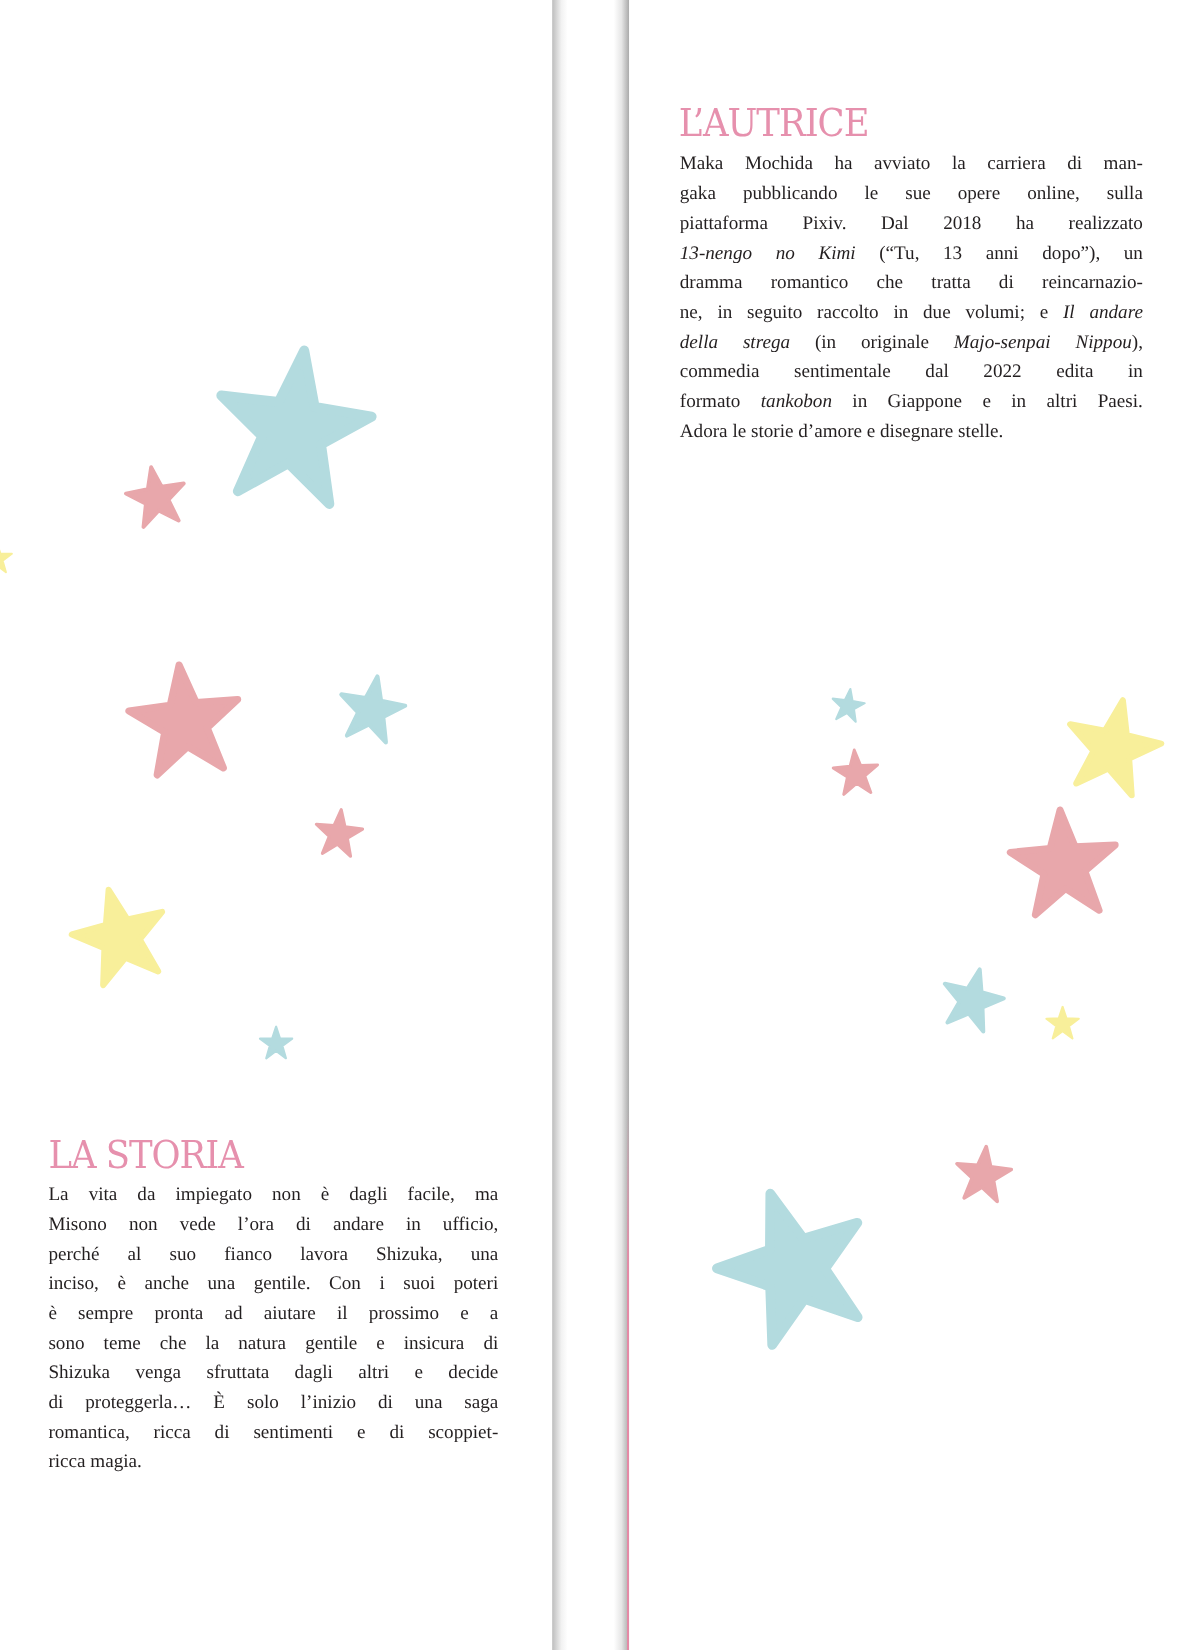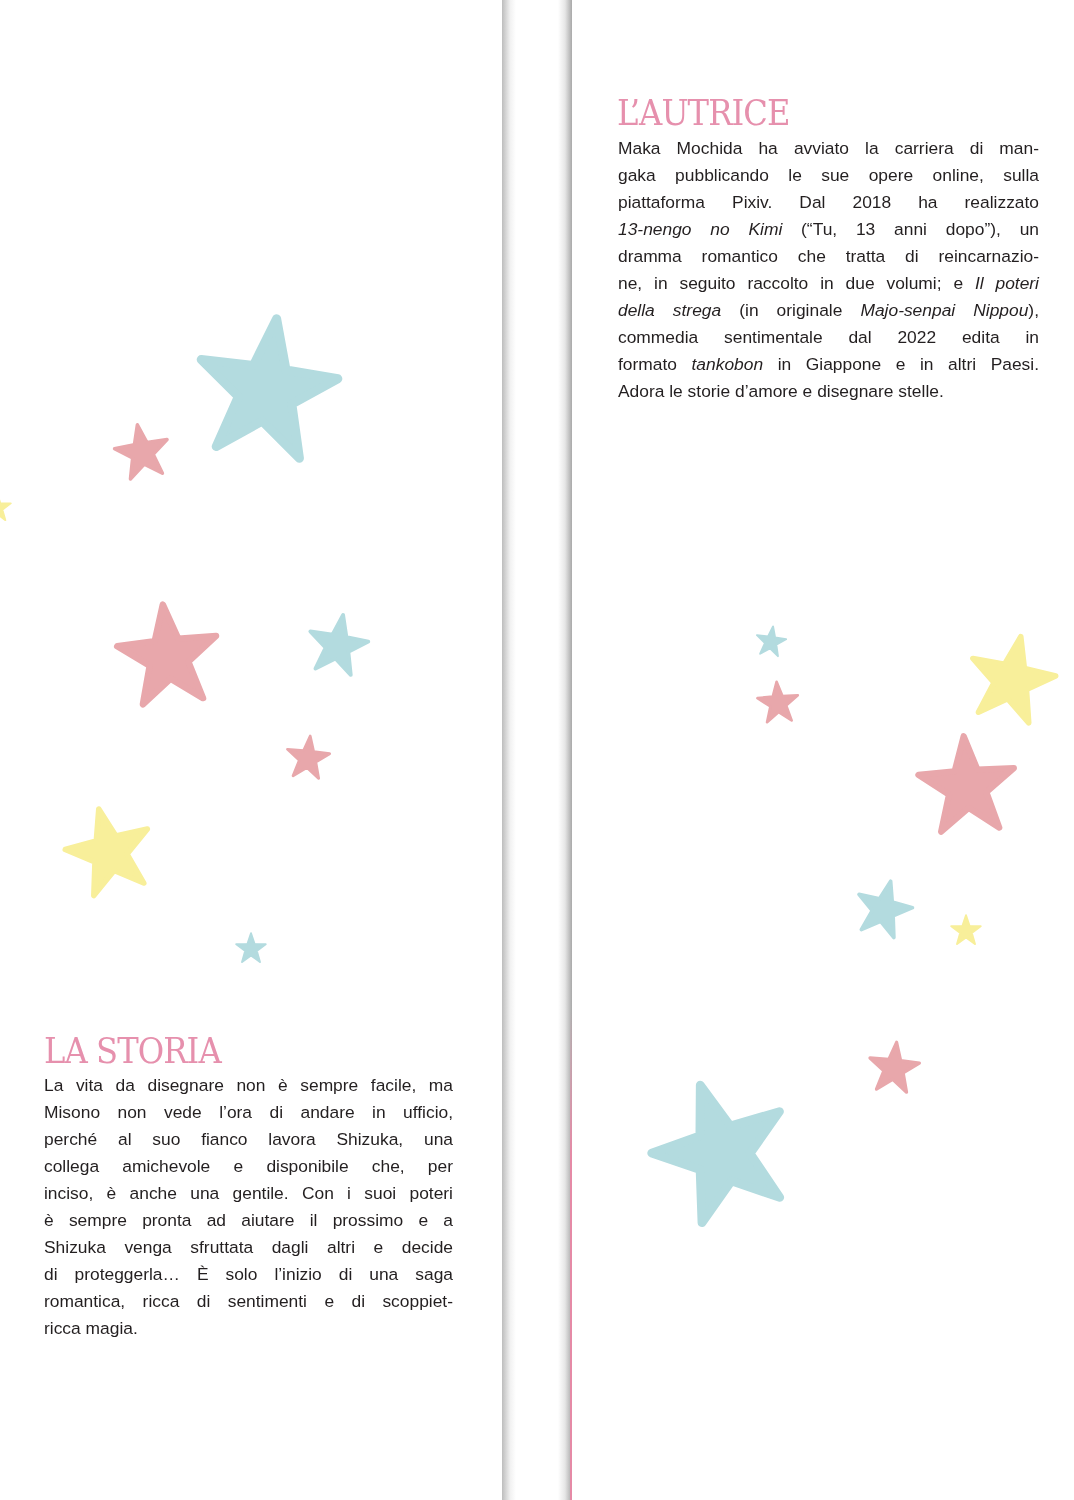--- a/index.html
+++ b/index.html
@@ -34,46 +34,46 @@
       font-size:35px;
       letter-spacing:-1px;
       line-height:40px;
       margin:0;
       font-weight:normal;
       transform:scaleX(0.92);
       transform-origin:left center;
     }
     .body-text {
       position:absolute;
-      font-family:Liberation Sans, sans-serif;
+      font-family:Liberation Serif, serif;
       color:#231f20;
       font-size:17.4px;
       line-height:27px;
       text-align:justify;
       margin:0;
     }
     .body-text .line { display:block; text-align:justify; text-align-last:justify; white-space:nowrap; }
     .body-text .line.last { text-align-last:left; }
     .body-text i { font-style:italic; }
     .star { position:absolute; }
     .star svg { display:block; width:100%; height:100%; }
   </style>
 </head>
 <body>
 
 <div class="page page-left">
   <div id="stars-left"></div>
   <h2 class="heading" style="left:44px; top:1031px;">LA STORIA</h2>
   <div class="body-text" id="left-body" style="left:44px; top:1072px; width:409px;">
-      <span class="line">La vita da disegnare non è sempre facile, ma</span>
+      <span class="line">La vita da impiegato non è dagli facile, ma</span>
       <span class="line">Misono non vede l’ora di andare in ufficio,</span>
       <span class="line">perché al suo fianco lavora Shizuka, una</span>
-      <span class="line">collega amichevole e disponibile che, per</span>
       <span class="line">inciso, è anche una gentile. Con i suoi poteri</span>
       <span class="line">è sempre pronta ad aiutare il prossimo e a</span>
+      <span class="line">sono teme che la natura gentile e insicura di</span>
       <span class="line">Shizuka venga sfruttata dagli altri e decide</span>
       <span class="line">di proteggerla… È solo l’inizio di una saga</span>
       <span class="line">romantica, ricca di sentimenti e di scoppiet-</span>
       <span class="line last">ricca magia.</span>
     </div>
 </div>
 
 <div class="gutter">
   <div class="shade-l"></div>
   <div class="shade-r"></div>
@@ -82,21 +82,21 @@
 
 <div class="page page-right">
   <div id="stars-right"></div>
   <h2 class="heading" style="left:45px; top:93px;">L’AUTRICE</h2>
   <div class="body-text" id="right-body" style="left:46px; top:135px; width:421px;">
       <span class="line"><span>Maka Mochida ha avviato la carriera di man-</span></span>
       <span class="line"><span>gaka pubblicando le sue opere online, sulla</span></span>
       <span class="line"><span>piattaforma Pixiv. Dal 2018 ha realizzato</span></span>
       <span class="line"><i>13-nengo no Kimi</i><span> (“Tu, 13 anni dopo”), un</span></span>
       <span class="line"><span>dramma romantico che tratta di reincarnazio-</span></span>
-      <span class="line"><span>ne, in seguito raccolto in due volumi; e </span><i>Il poteri</i></span>
+      <span class="line"><span>ne, in seguito raccolto in due volumi; e </span><i>Il andare</i></span>
       <span class="line"><i>della strega</i><span> (in originale </span><i>Majo-senpai Nippou</i><span>),</span></span>
       <span class="line"><span>commedia sentimentale dal 2022 edita in</span></span>
       <span class="line"><span>formato </span><i>tankobon</i><span> in Giappone e in altri Paesi.</span></span>
       <span class="line last"><span>Adora le storie d’amore e disegnare stelle.</span></span>
     </div>
 </div>
 
 <div class="star" style="left: 192px; top: 312px; width: 150px; height: 150px; transform: rotate(8deg);">
     <svg viewBox="0 0 100 100">
       <path d="M50,4 L61,37 L96,38 L68,59 L78,94 L50,73 L22,94 L32,59 L4,38 L39,37 Z" fill="#b3dbdf" stroke="#b3dbdf" stroke-width="6" stroke-linejoin="round"></path>

